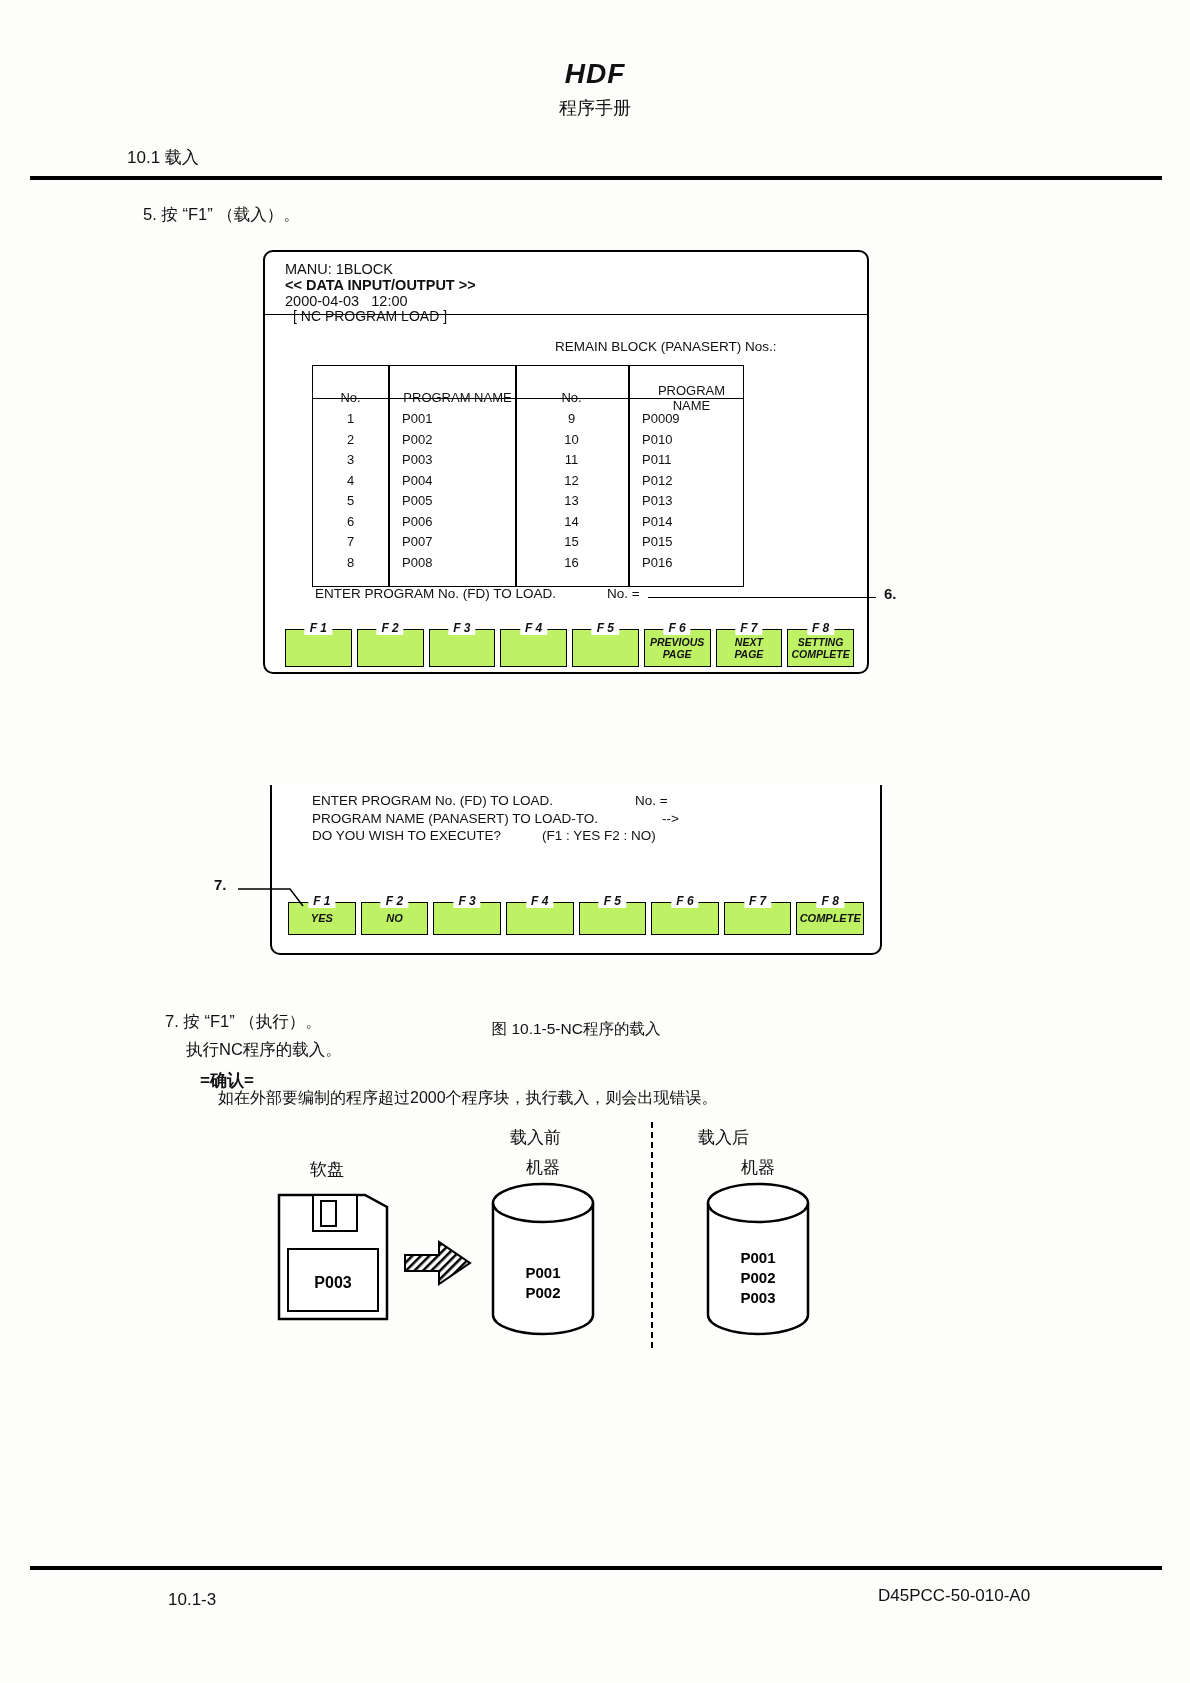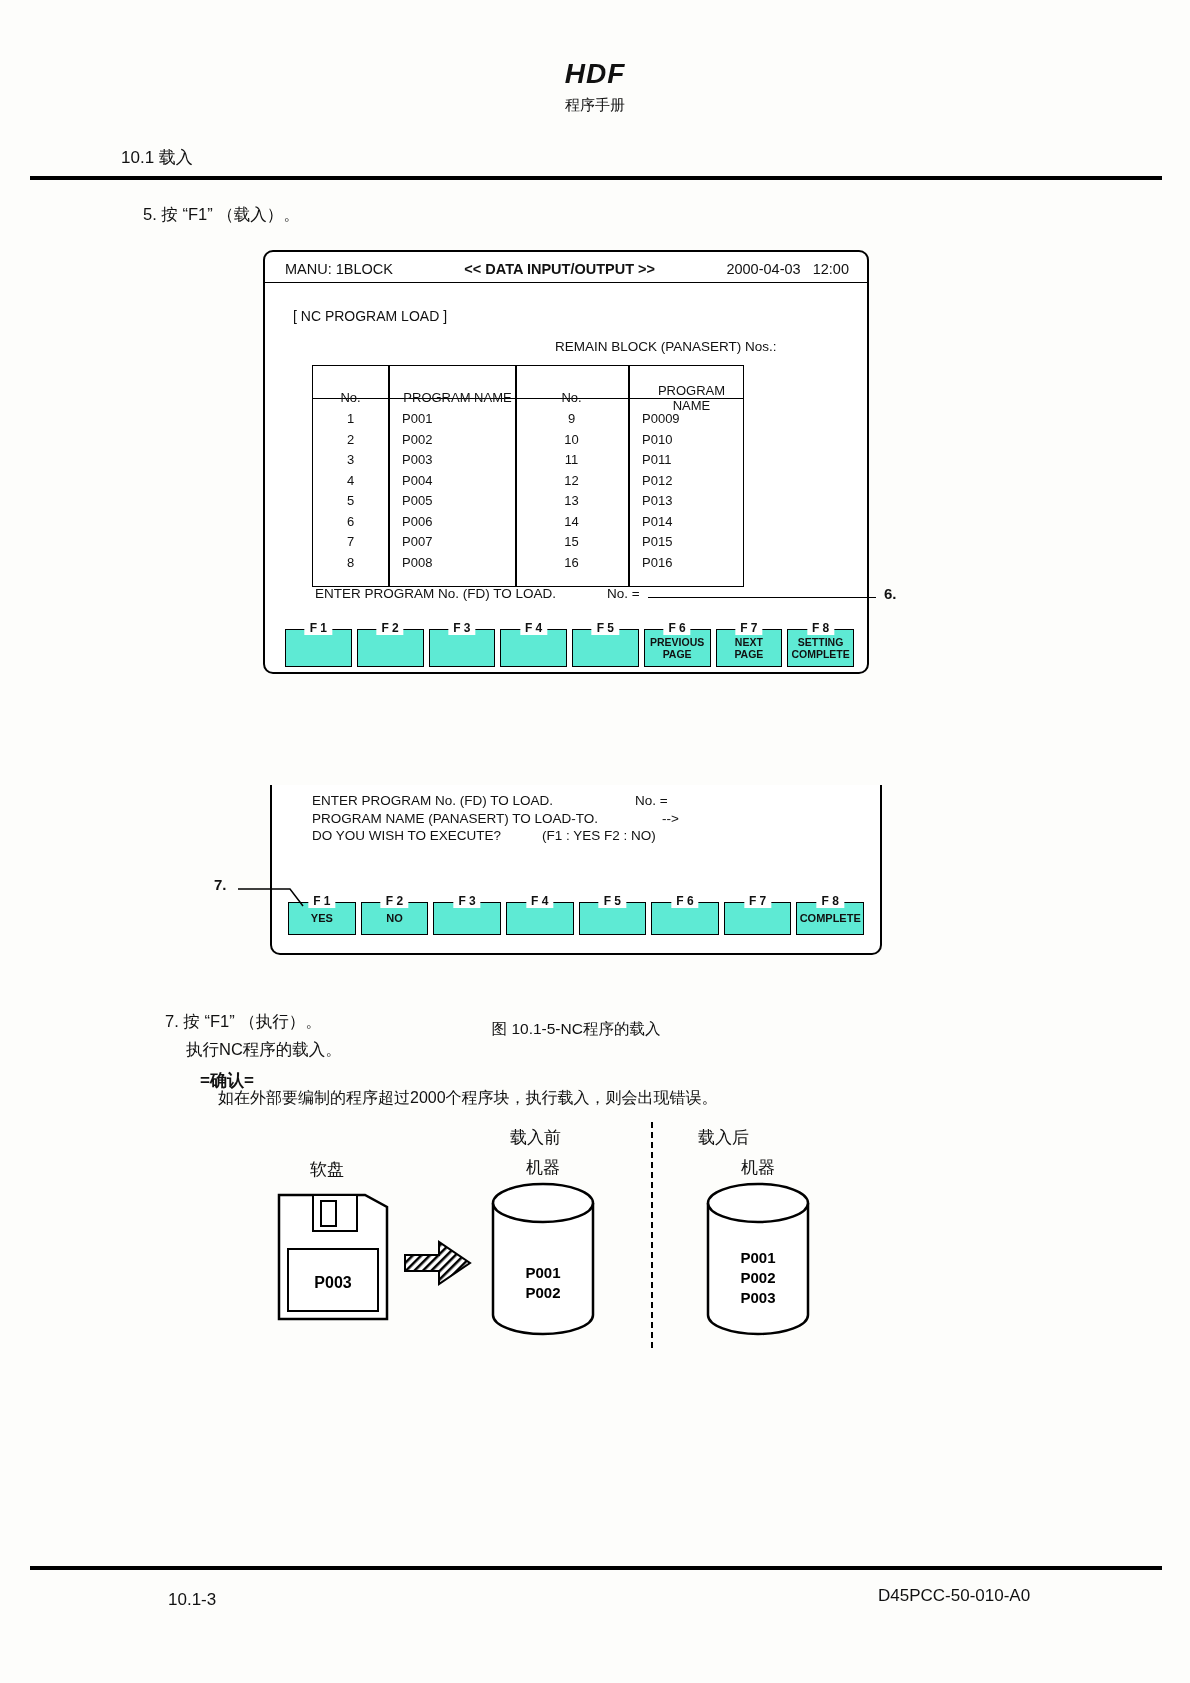--- a/index.html
+++ b/index.html
@@ -2,37 +2,37 @@
 <html><head>
 <meta charset="utf-8">
 <style>
   * { margin:0; padding:0; box-sizing:border-box; }
   html,body { background:#e9e9e9; }
   body { font-family:"Liberation Sans", sans-serif; color:#111; }
   .page { position:relative; width:1190px; height:1683px; background:#fdfdfb; margin:0 auto; overflow:hidden; }
 
   
   .logo { position:absolute; top:58px; left:0; width:100%; text-align:center; font-size:28px; font-weight:bold; font-style:italic; letter-spacing:1px; }
-  .subtitle { position:absolute; top:96px; left:0; width:100%; text-align:center; font-size:15px; }
-  .section-title { position:absolute; top:146px; left:121px; font-size:17px; }
+  .subtitle { position:absolute; top:96px; left:0; width:100%; text-align:center; font-size:18px; }
+  .section-title { position:absolute; top:146px; left:127px; font-size:17px; }
   .rule { position:absolute; left:30px; width:1132px; height:4px; background:#000; }
   .rule.top { top:176px; }
   .rule.bottom { top:1566px; }
 
   .step { position:absolute; font-size:16.5px; white-space:nowrap; }
   #step5 { top:204px; left:143px; }
   #step6 { top:735px; left:143px; }
   #step7 { top:1011px; left:165px; }
   #step7sub { top:1039px; left:186px; }
   #confirmh { top:1069px; left:200px; font-weight:bold; font-size:17px; }
   #confirmt { top:1088px; left:218px; font-size:16px; }
 
   
   .screen1 { position:absolute; left:263px; top:250px; width:606px; height:424px; border:2px solid #000; border-radius:10px; background:#fff; }
-  .s1-header { display:flex; justify-content:space-between; align-items:baseline; padding:9px 18px 5px 20px; border-bottom:1.5px solid #000; font-size:14.5px; }
+  .s1-header { display:flex; justify-content:space-between; align-items:baseline; padding:9px 18px 5px 20px; border-bottom:1.5px solid #000; font-size:14.5px;flex-direction:column; }
   .s1-title { font-weight:bold; }
   .s1-heading { position:absolute; left:28px; top:56px; font-size:14px; }
   .s1-remain { position:absolute; left:290px; top:87px; font-size:13.5px; }
 
   .nc-table { position:absolute; left:47px; top:113px; width:432px; border:1.5px solid #000; background:#fff; }
   .t-head { display:flex; height:33px; border-bottom:1.5px solid #000; align-items:center; font-size:13px; }
   .t-head div { text-align:center;margin-top:31px; }
   .t-body { padding:10px 0 13px 0; }
   .t-row { display:flex; font-size:13px; line-height:20.5px; }
   .col-no1 { width:75px; text-align:center; }
@@ -48,21 +48,21 @@
 
   .callout6-line { position:absolute; left:648px; top:597px; width:228px; border-top:1.5px solid #000; }
   .callout6 { position:absolute; left:884px; top:585px; font-weight:bold; font-size:15px; }
   .callout7 { position:absolute; left:214px; top:876px; font-weight:bold; font-size:15px; }
   .callout7-svg { position:absolute; left:238px; top:882px; }
 
   
   .fkeys { position:absolute; display:flex; gap:5px; }
   .screen1 .fkeys { left:20px; right:13px; top:377px; height:38px; }
   .screen2 .fkeys { left:16px; right:16px; top:117px; height:33px; }
-  .fkey { position:relative; flex:1; border:1.5px solid #000; background:#5eead4; display:flex; align-items:center; justify-content:center; }
+  .fkey { position:relative; flex:1; border:1.5px solid #000; background:#bef264; display:flex; align-items:center; justify-content:center;font-style:italic; }
   .fkey-key { position:absolute; top:-9px; left:50%; transform:translateX(-50%); background:#fff; padding:0 5px; font-size:12px; font-weight:bold; white-space:nowrap; }
   .fkey-text { font-size:10.5px; font-weight:600; text-align:center; line-height:1.15; white-space:pre-line; }
   .screen2 .fkey-text { font-size:11px; }
 
   .caption { position:absolute; text-align:center; font-size:15.5px; }
   .caption1 { left:263px; top:684px; width:606px; }
   .caption2 { left:270px; top:1019px; width:612px; }
 
   
   .screen2 { position:absolute; left:270px; top:785px; width:612px; height:170px; border-left:2px solid #000; border-right:2px solid #000; border-bottom:2px solid #000; border-radius:0 0 10px 10px; background:#fff; }

